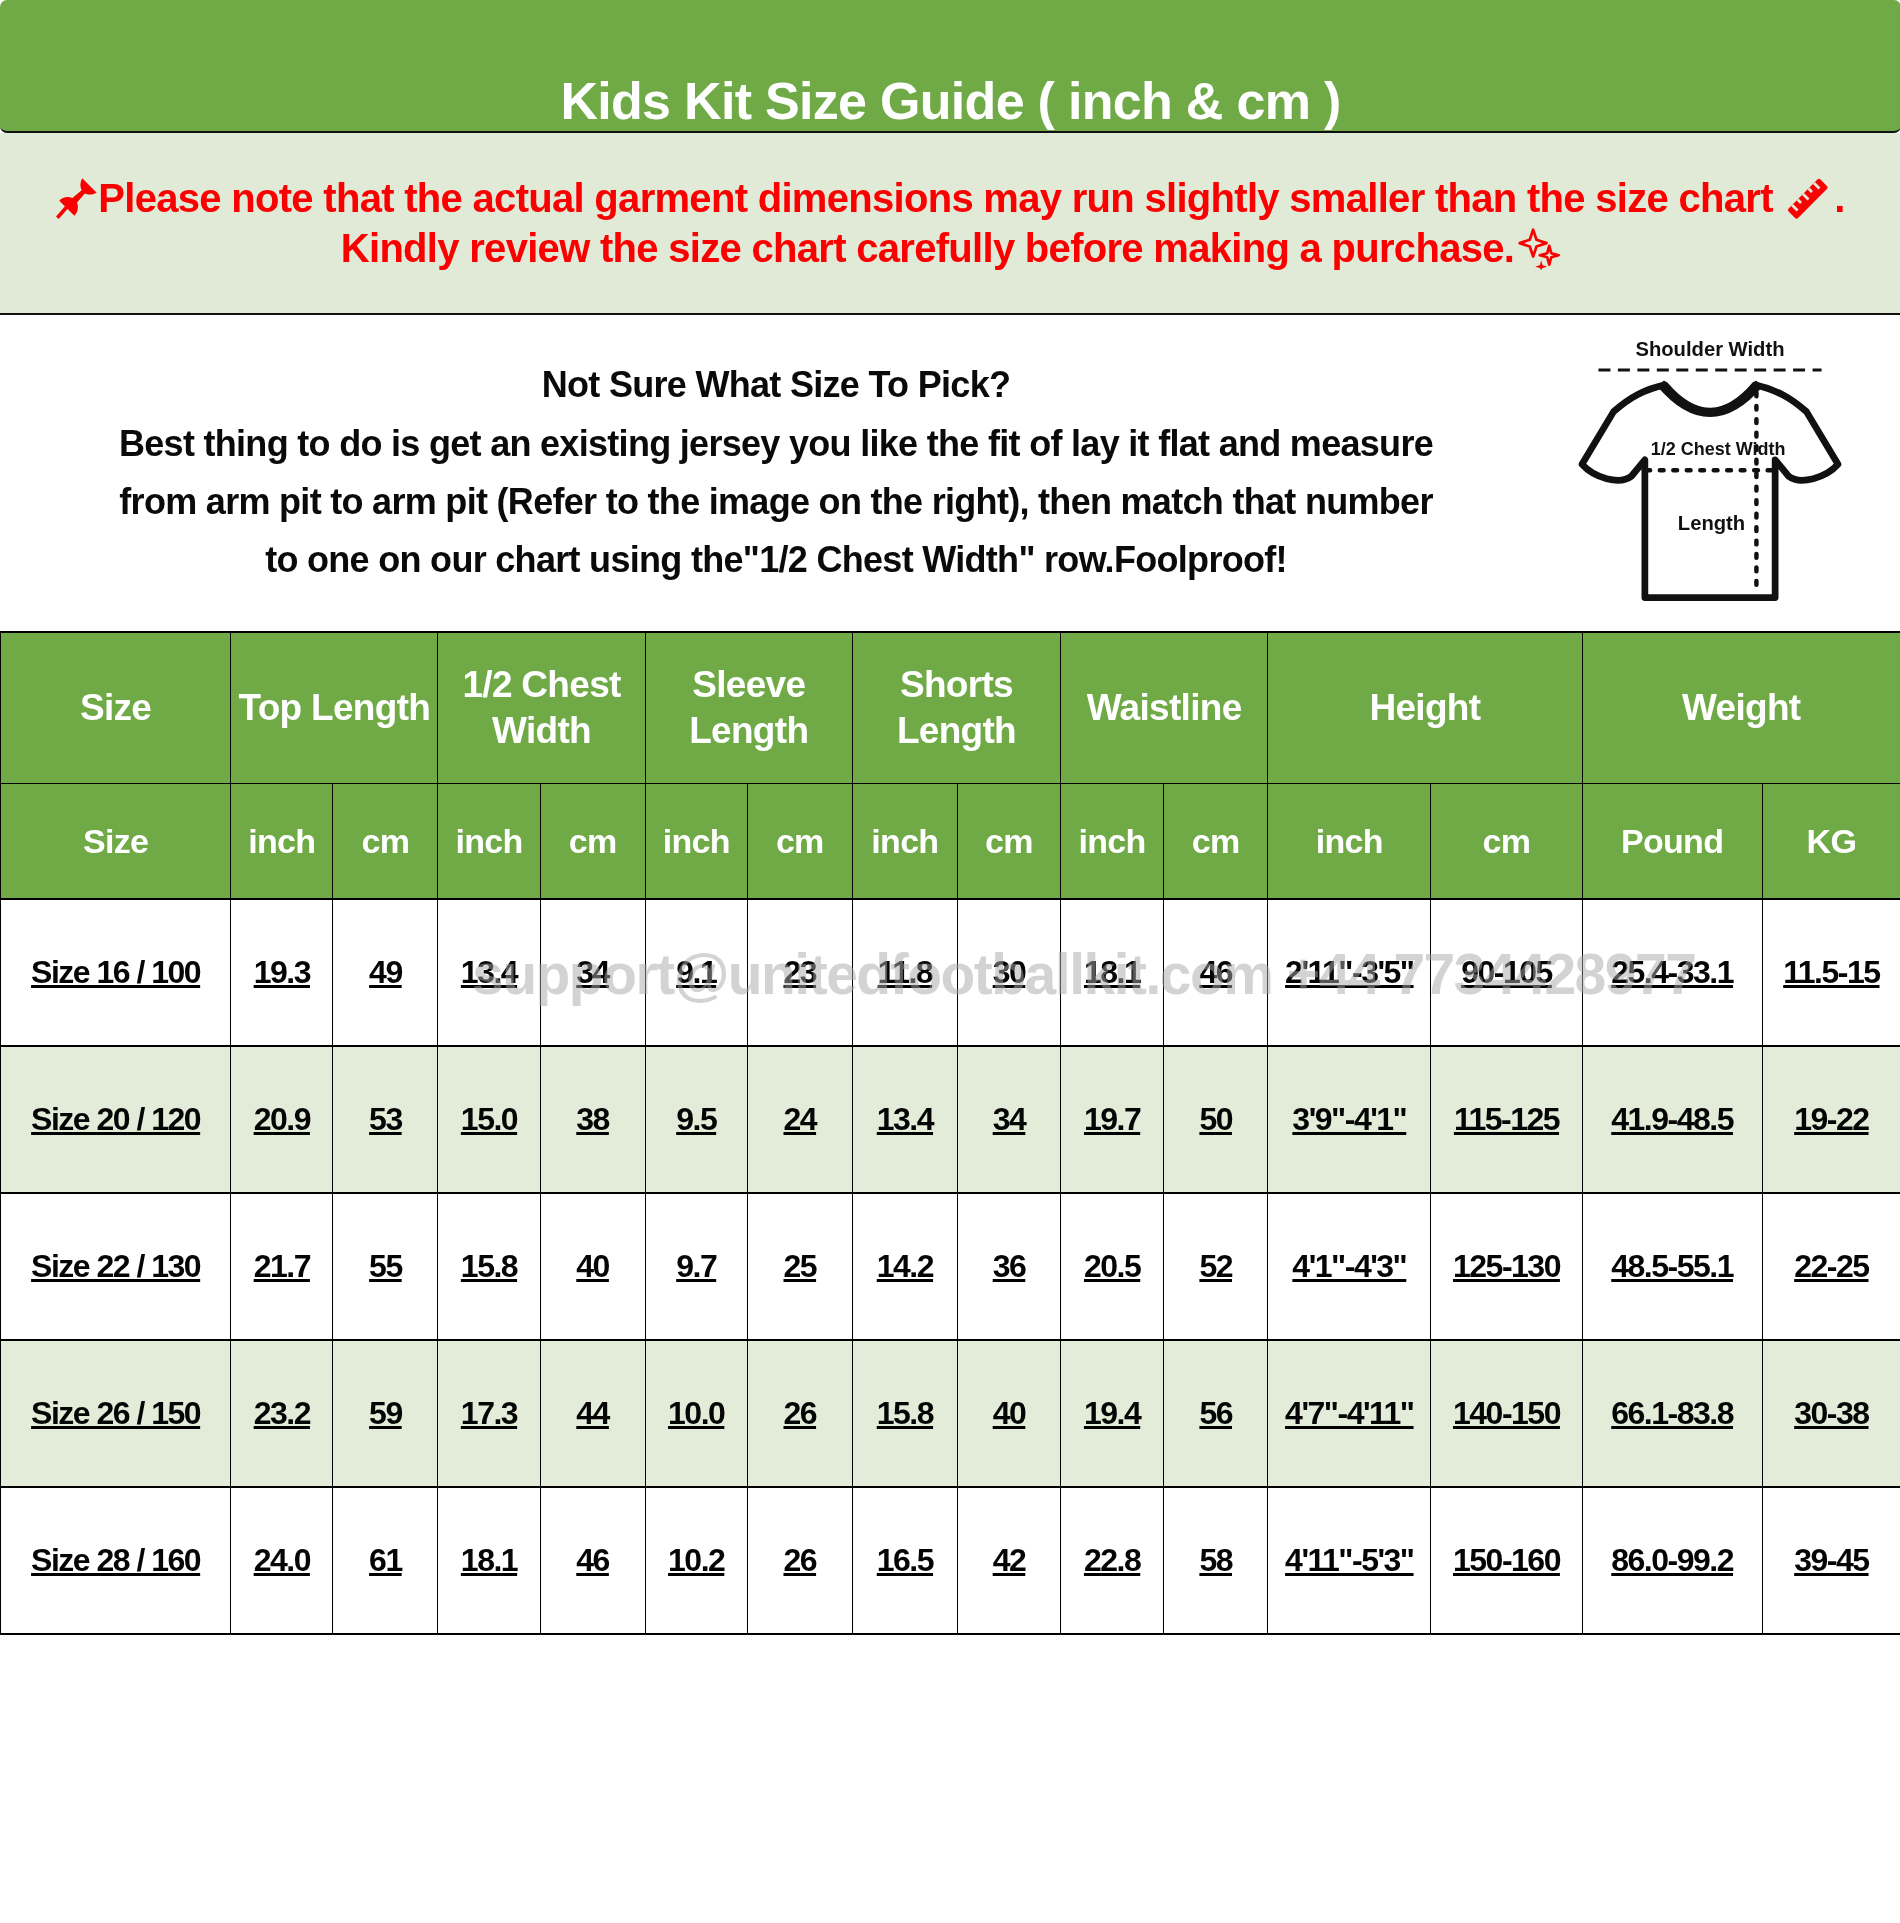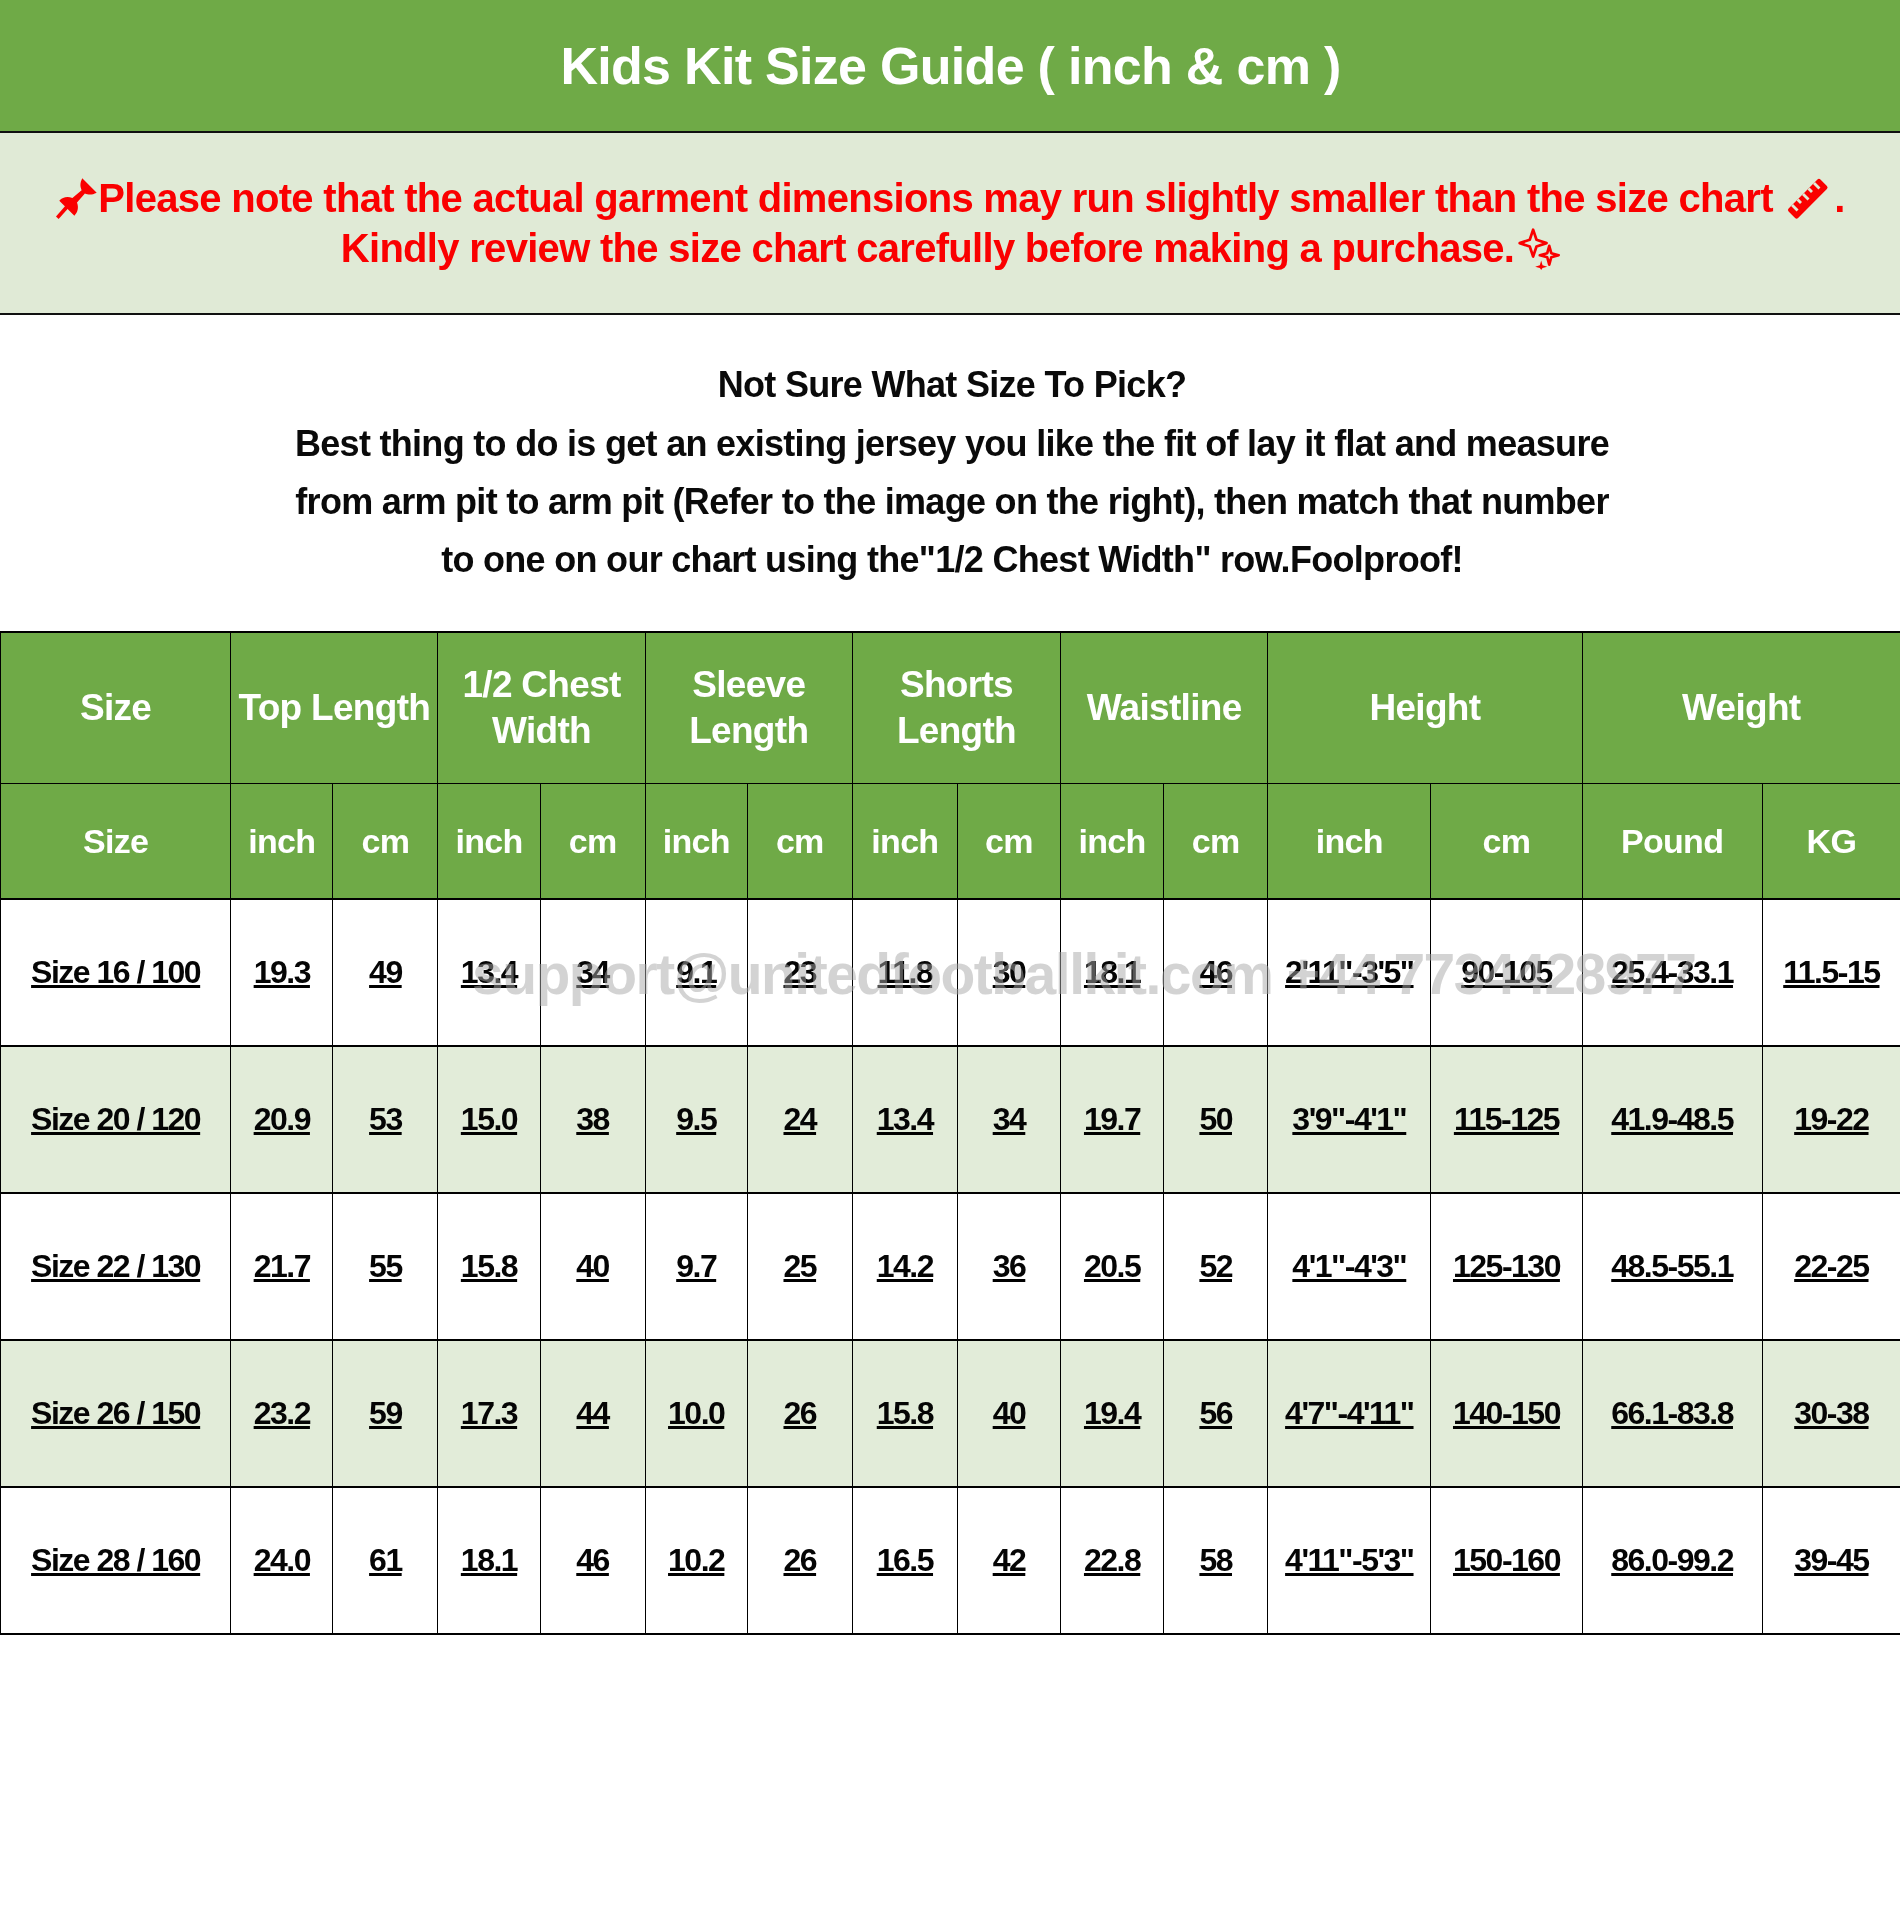--- a/index.html
+++ b/index.html
@@ -19,22 +19,23 @@
   .page{
     position:relative;
     width:1901px;height:1923px;
     overflow:hidden;
     background:#fff;
   }
   
   .title-bar{
     height:133px;
     background:var(--green);
-    display:flex;align-items:center;justify-content:center;
+    display:flex;align-items:flex-end;justify-content:center;
     border-bottom:2.2px solid #101010;
+    border-radius:7px;
   }
   .title-bar h1{
     margin:0;color:#fff;
     font-size:52px;font-weight:bold;letter-spacing:-0.7px;
   }
   
   .note{
     height:182px;
     background:var(--note-bg);
     color:var(--red);
@@ -152,20 +153,32 @@
     </div>
   </div>
 
   <div class="info">
     <div class="info-text">
       <div>Not Sure What Size To Pick?</div>
       <div>Best thing to do is get an existing jersey you like the fit of lay it flat and measure</div>
       <div>from arm pit to arm pit (Refer to the image on the right), then match that number</div>
       <div>to one on our chart using the"1/2 Chest Width" row.Foolproof!</div>
     </div>
+    <div class="diagram">
+      <svg viewBox="0 0 430 370" width="322" height="277">
+        <text x="215" y="26" font-size="27" text-anchor="middle">Shoulder Width</text>
+        <line x1="66" y1="44" x2="364" y2="44" stroke="#111" stroke-width="4" stroke-dasharray="16 10"></line>
+        <path d="M155,64 C128,70 108,80 86,100 L44,170 C60,188 94,198 110,186 L128,164 L128,348 L302,348 L302,164 L320,186 C336,198 370,188 386,170 L344,100 C322,80 302,70 275,64 Q215,134 155,64 Z" fill="#ffffff" stroke="#111" stroke-width="9" stroke-linejoin="round"></path>
+        <path d="M149,62 Q215,140 281,62" fill="none" stroke="#111" stroke-width="12"></path>
+        <line x1="277" y1="74" x2="277" y2="344" stroke="#111" stroke-width="6" stroke-dasharray="5 13" stroke-linecap="round"></line>
+        <line x1="130" y1="178" x2="302" y2="178" stroke="#111" stroke-width="6" stroke-dasharray="5 13" stroke-linecap="round"></line>
+        <text x="136" y="158" font-size="24" text-anchor="start">1/2 Chest Width</text>
+        <text x="262" y="258" font-size="27" text-anchor="end">Length</text>
+      </svg>
+    </div>
   </div>
 
   <table class="size-table">
     <colgroup>
       <col style="width:230px">
         <col style="width:102px">
         <col style="width:105px">
       <col style="width:102px">
         <col style="width:105px">
         <col style="width:102px">

